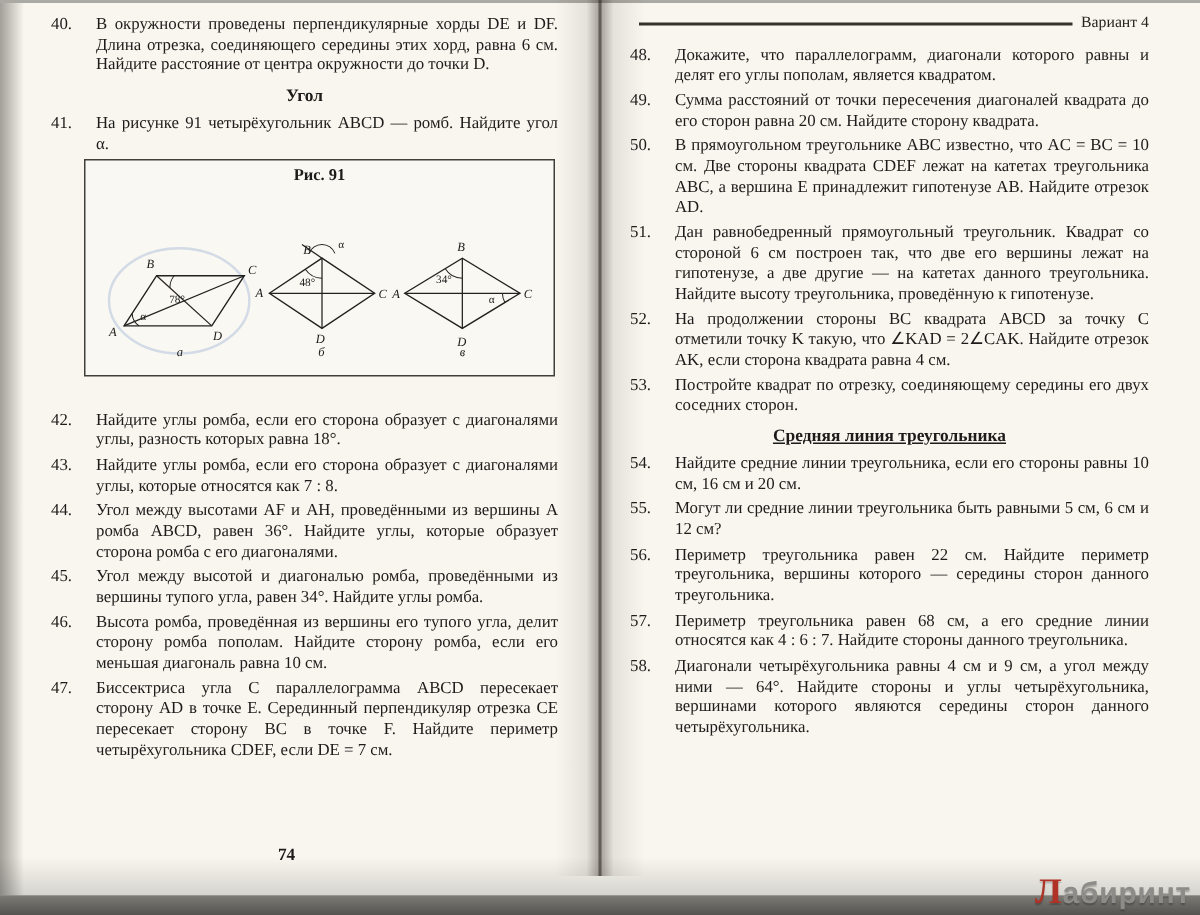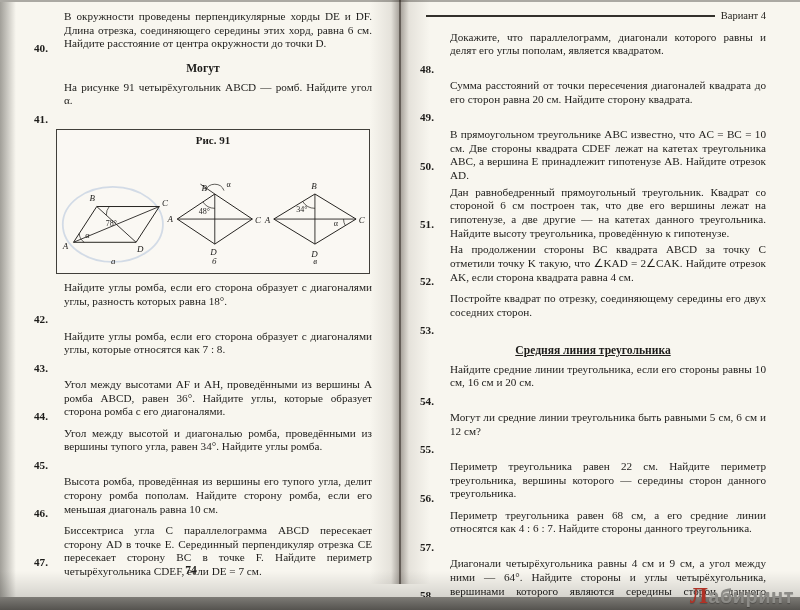--- a/index.html
+++ b/index.html
@@ -34,25 +34,25 @@
     background:linear-gradient(180deg,#7d7b76,#55534f);
   }
   .page{
     position:absolute;top:4px;bottom:16px;font-size:11.2px;line-height:1.22;
   }
   .page-left{left:16px;width:366px;padding:6px 10px 0 18px;box-sizing:border-box;}
   .page-right{left:410px;width:376px;padding:6px 20px 0 10px;box-sizing:border-box;}
   .pg-header{display:flex;align-items:center;font-size:10.5px;margin-bottom:8px;color:#26241f;}
   .pg-header .rule{flex:1;height:2px;background:#33312c;margin:0 6px;}
   .item{display:flex;margin-bottom:3px;}
-  .item .num{flex:0 0 30px;font-weight:bold;margin-top:32px;}
+  .item .num{flex:0 0 30px;font-weight:normal;}
   .item .txt{flex:1;text-align:justify;hyphens:auto;}
   .section-heading{text-align:center;font-weight:bold;font-size:11.6px;margin:6px 0 5px;}
   .section-heading.underlined{text-decoration:underline;}
-  .fig-box{border:1.3px solid #413f3a;margin:3px 2px 7px 22px;padding:2px 4px 0;background:rgba(255,255,255,.25);}
+  .fig-box{border:1.3px solid #413f3a;margin:3px 2px 23px 22px;padding:2px 14px 0;background:rgba(255,255,255,.25);}
   .fig-caption{text-align:center;font-weight:bold;font-size:11px;padding:2px 0 1px;}
   svg.fig{display:block;width:100%;height:124px;}
   .dia polygon{fill:none;stroke:#23211e;stroke-width:1.1;}
   .dia line{stroke:#23211e;stroke-width:1;}
   .dia .arc{fill:none;stroke:#23211e;stroke-width:.8;}
   .dia .ext{stroke:#23211e;stroke-width:1;}
   svg .vtx{font-family:"Liberation Serif",serif;font-style:italic;font-size:10px;fill:#1d1c1a;}
   svg .ang{font-family:"Liberation Serif",serif;font-size:9px;fill:#1d1c1a;}
   svg .sub{font-family:"Liberation Serif",serif;font-style:italic;font-size:10px;fill:#1d1c1a;}
   .stamp{fill:none;stroke:#6d8fc7;stroke-width:2;opacity:.28;}
@@ -73,21 +73,21 @@
   <div class="page page-left">
 
     <div>
 
         <div class="item">
           <span class="num">40.</span>
           <span class="txt">В окружности проведены перпендикулярные хорды DE и DF. Длина отрезка, соединяющего середины этих хорд, равна 6 см. Найдите расстояние от центра окружности до точки D.</span>
         </div>
       </div>
 
-    <div class="section-heading">Могут</div>
+    <div class="section-heading">Угол</div>
 
     <div>
 
         <div class="item">
           <span class="num">41.</span>
           <span class="txt">На рисунке 91 четырёхугольник ABCD — ромб. Найдите угол α.</span>
         </div>
       </div>
 
     <div class="fig-box">

